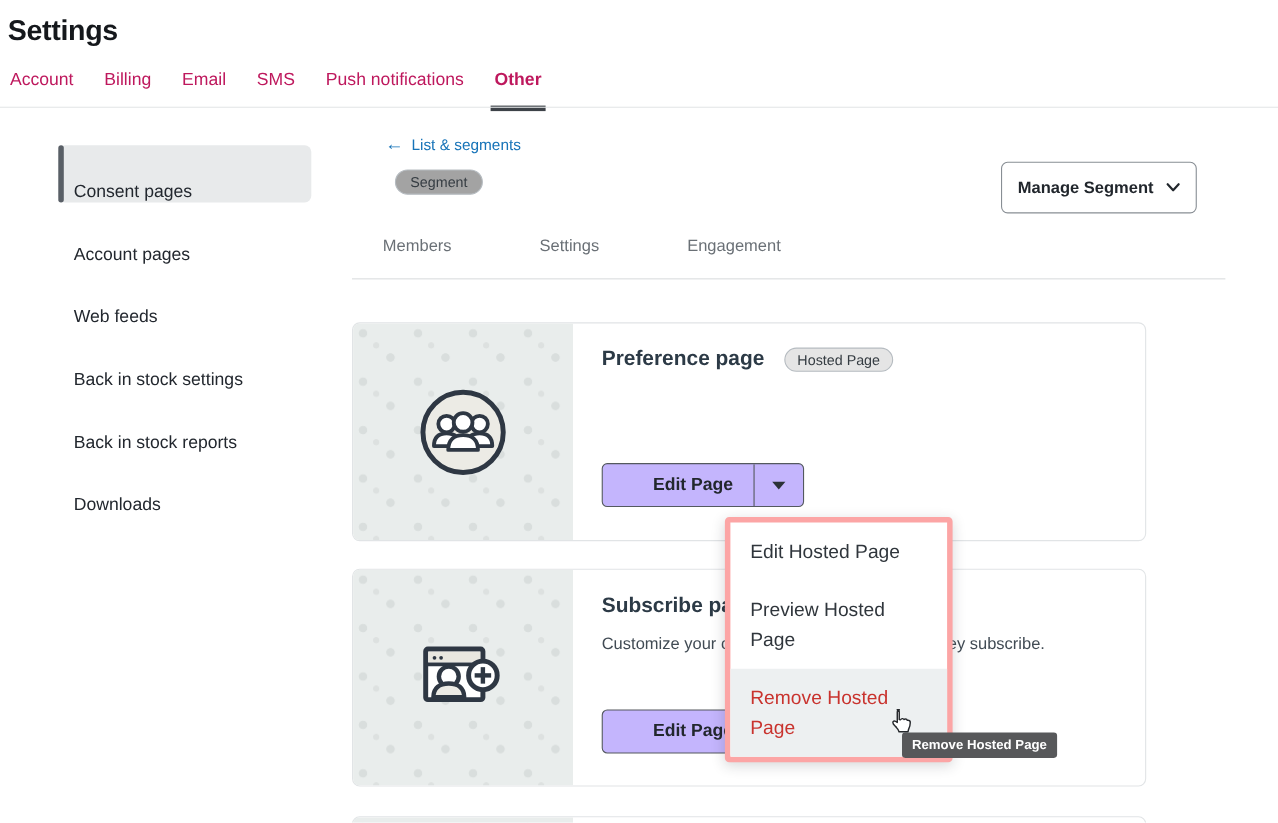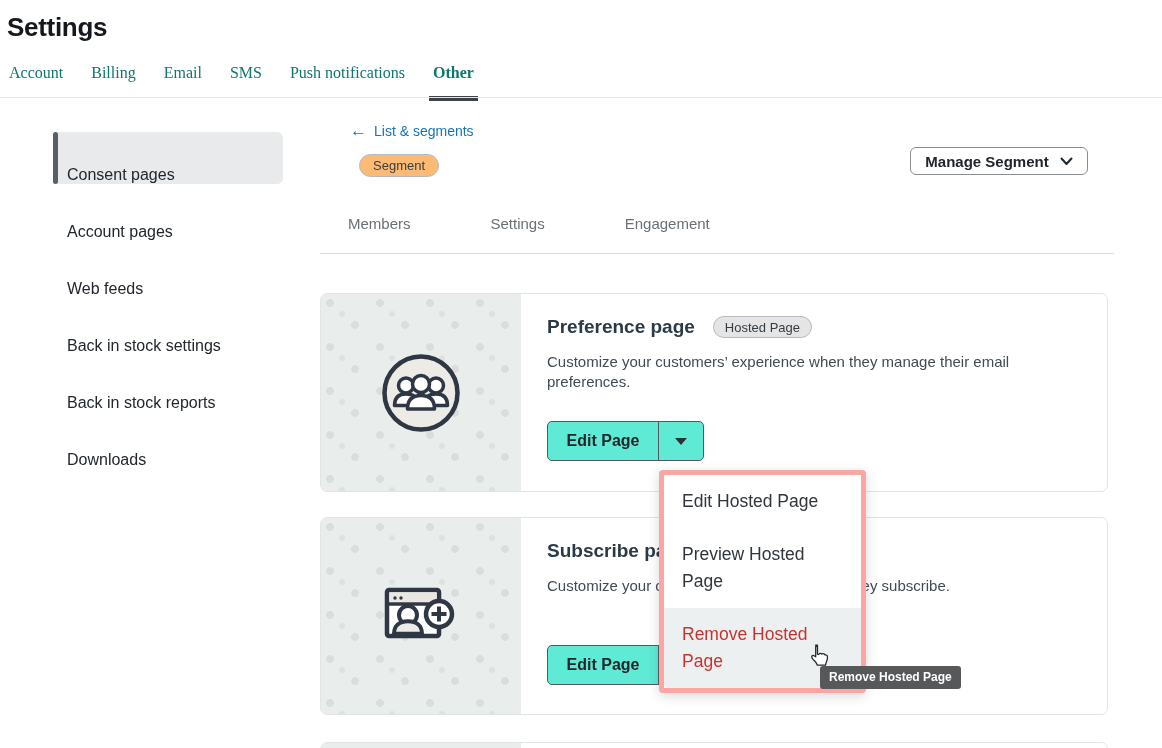--- a/index.html
+++ b/index.html
@@ -6,67 +6,67 @@
   html,body { background:#fff; }
   #screen {
     position:relative; width:1162px; height:748px; overflow:hidden;
     background:#fff; font-family:"Liberation Sans", sans-serif; color:#22272e;
   }
 
   
   .page-title { position:absolute; left:7px; top:12px; font-size:26px; font-weight:700; color:#15181c; letter-spacing:-0.3px; }
   .header-rule { position:absolute; left:0; top:97px; width:1162px; height:1px; background:#e4e6e8; }
   .top-tabs { position:absolute; left:9px; top:64px; display:flex; gap:28px; }
-  .top-tab { font-size:16px; color:#0f766e; padding-bottom:18px; position:relative; cursor:pointer;font-family:Liberation Serif, serif; }
+  .top-tab { font-size:16px; color:#be185d; padding-bottom:18px; position:relative; cursor:pointer; }
   .top-tab.active { font-weight:700; }
   .top-tab.active::after { content:""; position:absolute; left:-4px; right:-4px; bottom:-1px; height:5px; background:#3d4248; }
 
   
   .sidebar { position:absolute; left:53px; top:132px; width:230px; }
   .side-item { height:52px; margin-bottom:5px; display:flex; align-items:flex-end; padding-left:14px;
     font-size:16px; color:#22272e; border-radius:6px; position:relative; cursor:pointer; }
   .side-item.active { background:#e8eaeb; }
   .side-item.active::before { content:""; position:absolute; left:0; top:0; bottom:0; width:5px; border-radius:4px; background:#595f66; }
 
   
   .content { position:absolute; left:320px; top:97px; width:794px; height:651px; }
   .back-link { position:absolute; left:30px; top:26px; display:flex; align-items:center; gap:7px;
     font-size:14px; color:#1673b8; cursor:pointer; }
   .back-arrow { font-size:17px; line-height:14px; color:#1673b8; }
   .segment-badge { position:absolute; left:39px; top:57px; height:23px; padding:0 13px; border:1px solid #b5bbc0;
-    border-radius:12px; background:#fdba74; font-size:13px; color:#363d43; display:flex; align-items:center; }
-  .manage-btn { position:absolute; left:590px; top:50px; width:178px; height:28px; border:1px solid #888e94;
+    border-radius:12px; background:#a3a3a3; font-size:13px; color:#363d43; display:flex; align-items:center; }
+  .manage-btn { position:absolute; left:590px; top:50px; width:178px; height:47px; border:1px solid #888e94;
     border-radius:6px; background:#fff; display:flex; align-items:center; justify-content:center; gap:11px;
     font-size:15px; font-weight:600; color:#21262c; cursor:pointer; }
 
   .seg-tabs { position:absolute; left:0; top:110px; width:794px; height:47px; display:flex; gap:80px;
     padding-left:28px; border-bottom:1px solid #dadddf; }
   .seg-tab { font-size:15px; color:#6a7076; padding-top:8px; cursor:pointer; }
 
   
-  .card { position:absolute; left:0; width:788px; background:#fff; border:1px solid #e1e4e6; border-radius:7px; }
+  .card { position:absolute; left:0; width:722px; background:#fff; border:1px solid #e1e4e6; border-radius:7px; }
   .card-1 { top:196px; height:199px; }
   .card-2 { top:420px; height:198px; }
   .card-3 { top:645px; height:60px; }
   .pattern { position:absolute; left:0; top:0; bottom:0; width:200px; border-radius:6px 0 0 6px;
     background-color:#e9edec;
     background-image:
       radial-gradient(circle at 9px 9px,  #d9dedd 3.5px, transparent 4.2px),
       radial-gradient(circle at 34px 31px, #d9dedd 3.5px, transparent 4.2px),
       radial-gradient(circle at 21px 20px, #dde1e0 2.5px, transparent 3.2px);
     background-size:50px 44px; }
   .icon-wrap { position:absolute; left:60px; top:59px; width:80px; height:80px; }
   .card-2 .icon-wrap { top:62px; }
   .card-title-row { position:absolute; left:226px; top:22px; display:flex; align-items:center; gap:18px; }
   .card-title { font-size:19px; font-weight:700; color:#2c3a46; }
   .hp-badge { height:22px; padding:0 11px; border:1px solid #b5bbc0; border-radius:11px; background:#e5e5e5;
     font-size:13px; color:#353c42; display:flex; align-items:center; }
   .card-desc { position:absolute; left:226px; top:58px; width:485px; font-size:15px; line-height:20px; color:#414b54; }
   .split-btn { position:absolute; left:226px; top:127px; height:40px; display:flex; border:1px solid #54595f;
-    border-radius:5px; background:#5eead4; overflow:hidden; cursor:pointer; }
+    border-radius:5px; background:#c4b5fd; overflow:hidden; cursor:pointer;padding-left:27px; }
   .split-main { width:110px; display:flex; align-items:center; justify-content:center;
     font-size:16px; font-weight:600; color:#22272d; }
   .split-arrow { width:45px; border-left:1px solid #54595f; display:flex; align-items:center; justify-content:center; }
   .caret-down { width:0; height:0; border-left:6px solid transparent; border-right:6px solid transparent; border-top:7px solid #2b3137; }
 
   
   .menu { position:absolute; left:659px; top:470px; width:207px; background:#fff; border:5px solid #fca5a5;
     border-radius:4px; box-shadow:0 3px 12px rgba(40,45,50,.18); z-index:10; }
   .menu-item { padding:13px 36px 13px 18px; font-size:17.5px; line-height:27px; color:#30363c; cursor:pointer; }
   .menu-item.hovered { background:#edf0f1; }
@@ -146,21 +146,20 @@
           <circle cx="55" cy="32.5" r="7.5" fill="#fff" stroke="#2e3743" stroke-width="3.5"></circle>
           <path d="M43.5 52.5 c0-8 4.5-11.5 11.5-11.5 s11.5 3.5 11.5 11.5 z" fill="#fff" stroke="#2e3743" stroke-width="3.5" stroke-linejoin="round"></path>
           <circle cx="40" cy="31" r="8.5" fill="#fff" stroke="#2e3743" stroke-width="3.5"></circle>
           <path d="M26.5 56 c0-9.5 5.5-13.5 13.5-13.5 s13.5 4 13.5 13.5 z" fill="#fff" stroke="#2e3743" stroke-width="3.5" stroke-linejoin="round"></path>
         </svg>
       </div>
       <div class="card-title-row">
         <span class="card-title">Preference page</span>
         <span class="hp-badge">Hosted Page</span>
       </div>
-      <div class="card-desc">Customize your customers’ experience when they manage their email preferences.</div>
       <div class="split-btn">
         <div class="split-main">Edit Page</div>
         <div class="split-arrow">
           <span class="caret-down"></span>
         </div>
       </div>
     </div>
 
     <div class="card card-2">
       <div class="pattern">

